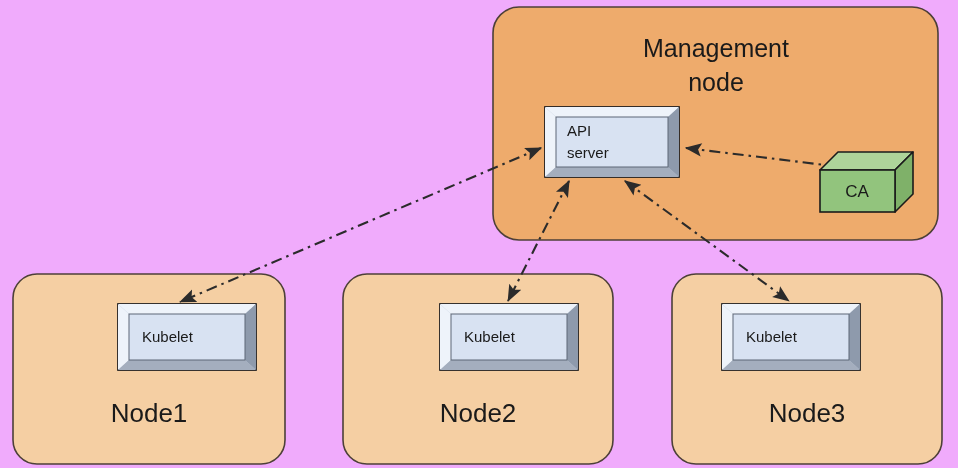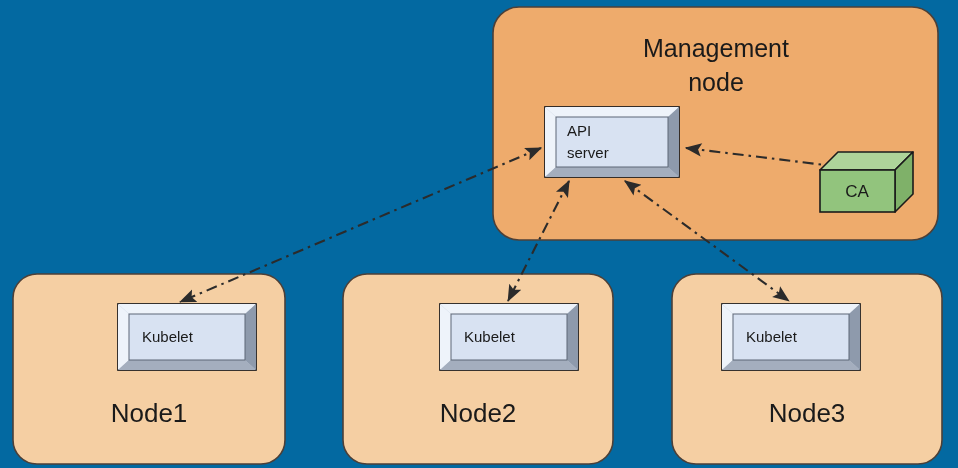--- a/index.html
+++ b/index.html
@@ -7,21 +7,21 @@
     padding: 0;
     background: #ffffff;
   }
   body {
     font-family: "Liberation Sans", sans-serif;
   }
   #canvas {
     position: relative;
     width: 958px;
     height: 468px;
-    background: #0369a1;
+    background: #f0abfc;
     overflow: hidden;
   }
   #diagram-svg {
     position: absolute;
     left: 0;
     top: 0;
     width: 958px;
     height: 468px;
   }
   .zone-label {

